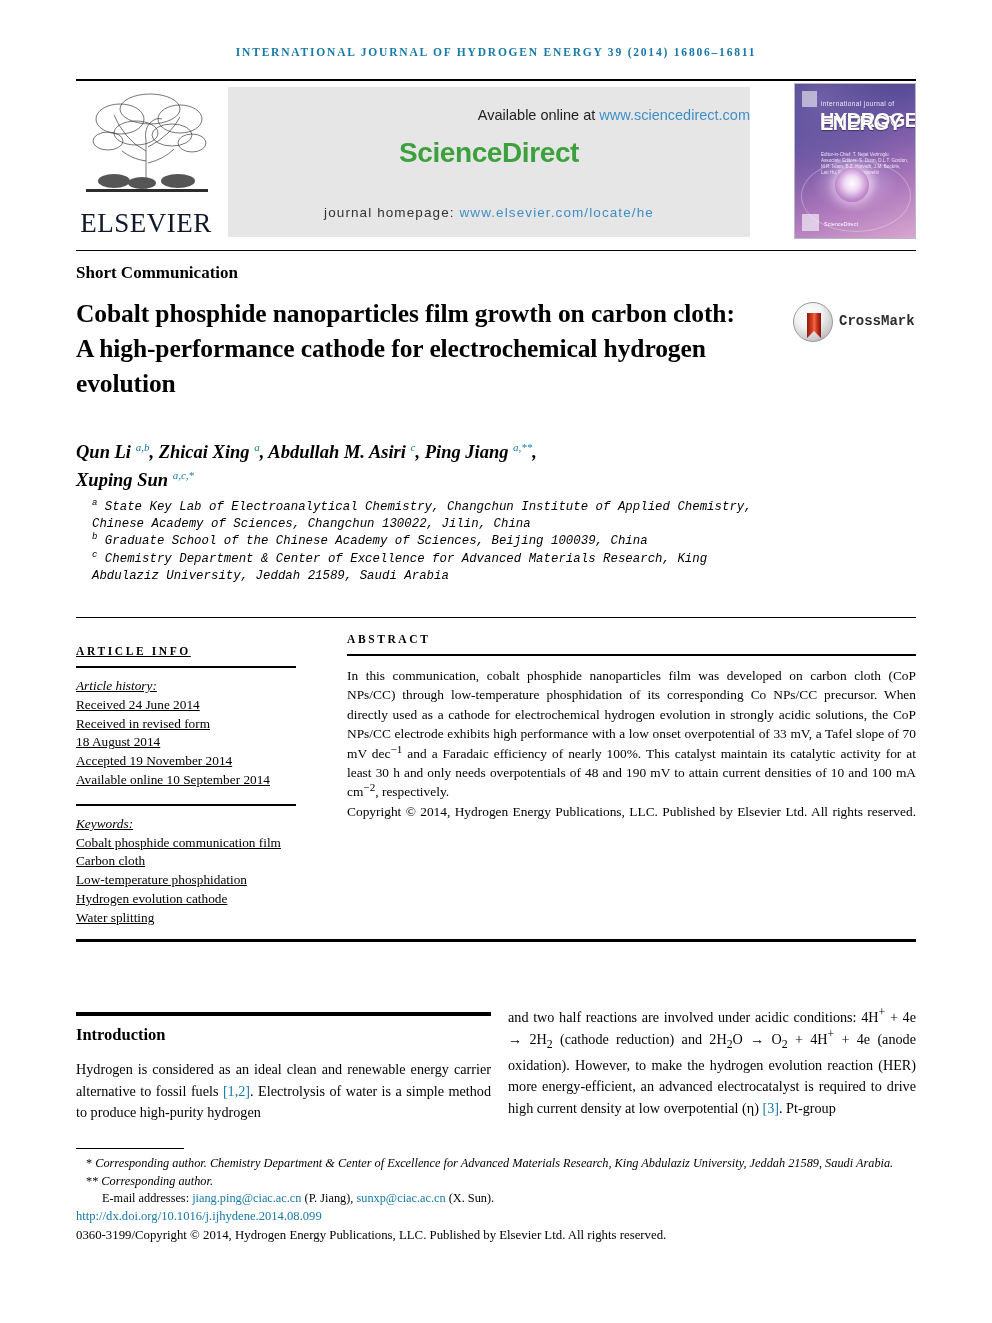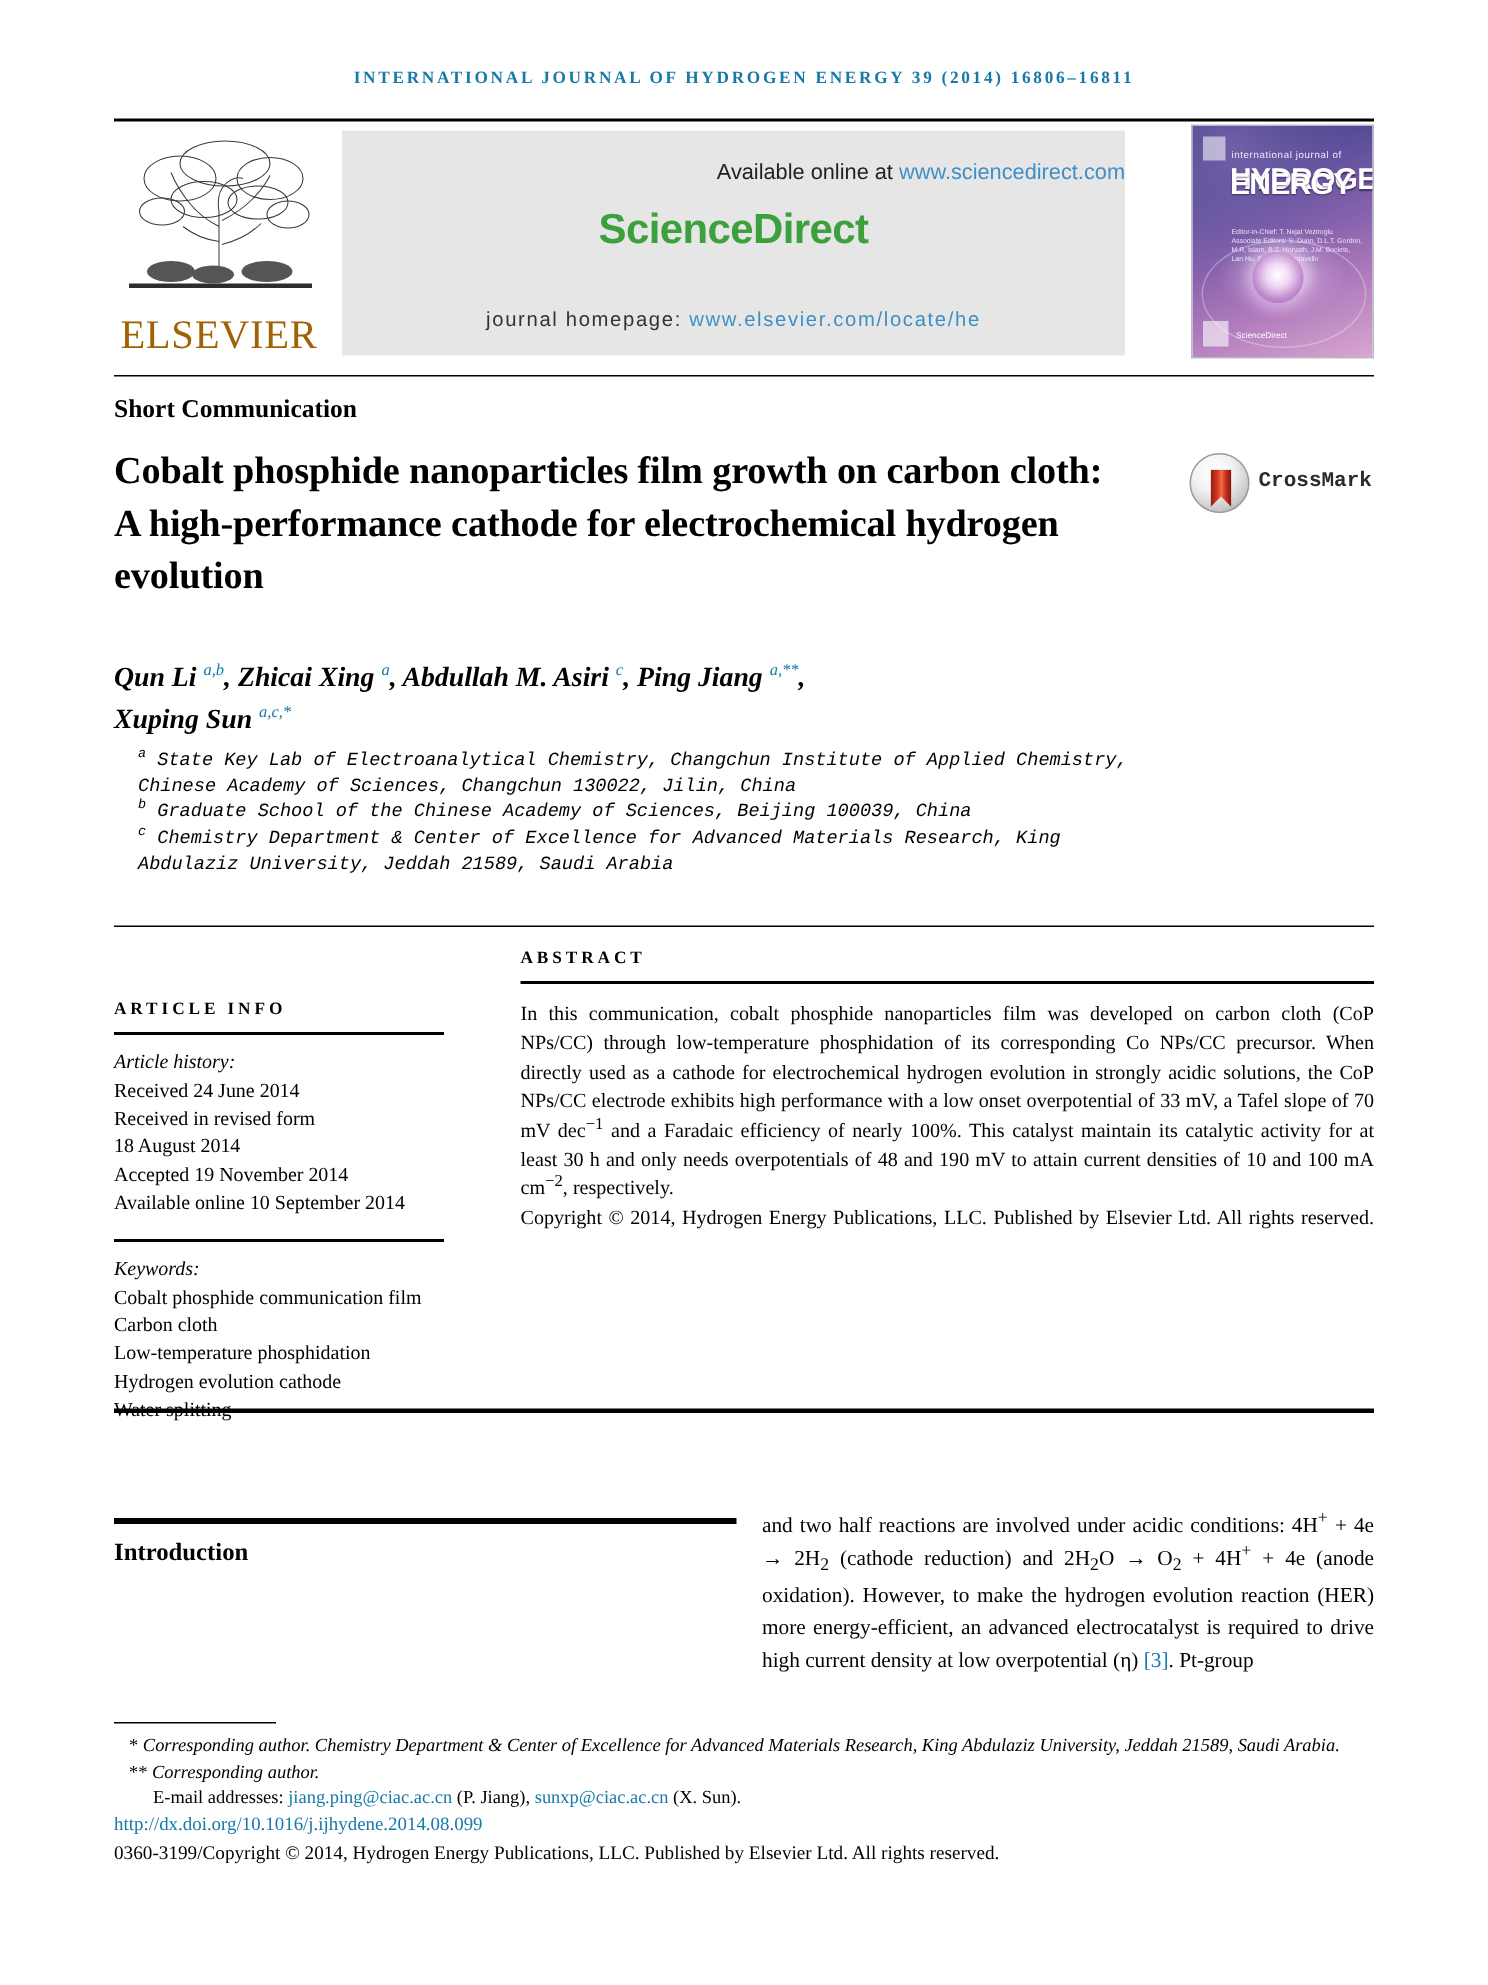--- a/index.html
+++ b/index.html
@@ -63,21 +63,21 @@
     overflow: hidden;
   }
   .elsevier-word {
     position: absolute;
     left: 2px; bottom: 2px;
     width: 136px;
     text-align: center;
     font-family: "Liberation Serif", serif;
     font-size: 27px;
     letter-spacing: 0.5px;
-    color: #a16207;
+    color: #0f172a;
   }
 
   .sd-banner {
     position: absolute;
     left: 152px; top: 4px;
     width: 522px; height: 150px;
     background: #e6e6e6;
   }
   .sd-avail {
     position: absolute;
@@ -283,22 +283,23 @@
 
   
   .rule-info-top {
     position: absolute;
     left: 76px; top: 617px;
     width: 840px; height: 1px;
     background: #000;
   }
   .info-col {
     position: absolute;
-    left: 76px; top: 667px;
+    left: 76px; top: 645px;
     width: 220px;
+    text-decoration: underline;
   }
   .abs-col {
     position: absolute;
     left: 347px; top: 633px;
     width: 569px;
   }
   .sec-label {
     font-family: "Liberation Serif", serif;
     font-size: 11.5px;
     font-weight: bold;
@@ -522,20 +523,21 @@
       <p><span>In this communication, cobalt phosphide nanoparticles film was developed on carbon cloth (CoP NPs/CC) through low-temperature phosphidation of its corresponding Co NPs/CC precursor. When directly used as a cathode for electrochemical hydrogen evolution in strongly acidic solutions, the CoP NPs/CC electrode exhibits high performance with a low onset overpotential of 33 mV, a Tafel slope of 70 mV dec</span><sup>−1</sup><span> and a Faradaic efficiency of nearly 100%. This catalyst maintain its catalytic activity for at least 30 h and only needs overpotentials of 48 and 190 mV to attain current densities of 10 and 100 mA cm</span><sup>−2</sup><span>, respectively.</span></p>
       <p class="copy-line">Copyright © 2014, Hydrogen Energy Publications, LLC. Published by Elsevier Ltd. All rights reserved.</p>
     </div>
   </div>
 
   <div class="rule-band-bottom"></div>
 
   <div class="col-left">
     <div class="head-rule"></div>
     <div class="sec-h">Introduction</div>
+    <p class="body-p"><span>Hydrogen is considered as an ideal clean and renewable energy carrier alternative to fossil fuels </span><span class="ref">[1,2]</span><span>. Electrolysis of water is a simple method to produce high-purity hydrogen</span></p>
   </div>
 
   <div class="col-right">
     <p class="body-p"><span>and two half reactions are involved under acidic conditions: 4H</span><sup>+</sup><span> + 4e → 2H</span><sub>2</sub><span> (cathode reduction) and 2H</span><sub>2</sub><span>O → O</span><sub>2</sub><span> + 4H</span><sup>+</sup><span> + 4e (anode oxidation). However, to make the hydrogen evolution reaction (HER) more energy-efficient, an advanced electrocatalyst is required to drive high current density at low overpotential (η) </span><span class="ref">[3]</span><span>. Pt-group</span></p>
   </div>
 
   <div class="foot-rule"></div>
   <div class="footnotes">
     <div class="indent1"><span>*</span><span class="ital"> Corresponding author. Chemistry Department &amp; Center of Excellence for Advanced Materials Research, King Abdulaziz University, Jeddah 21589, Saudi Arabia.</span></div>
     <div class="indent1"><span>**</span><span class="ital"> Corresponding author.</span></div>

